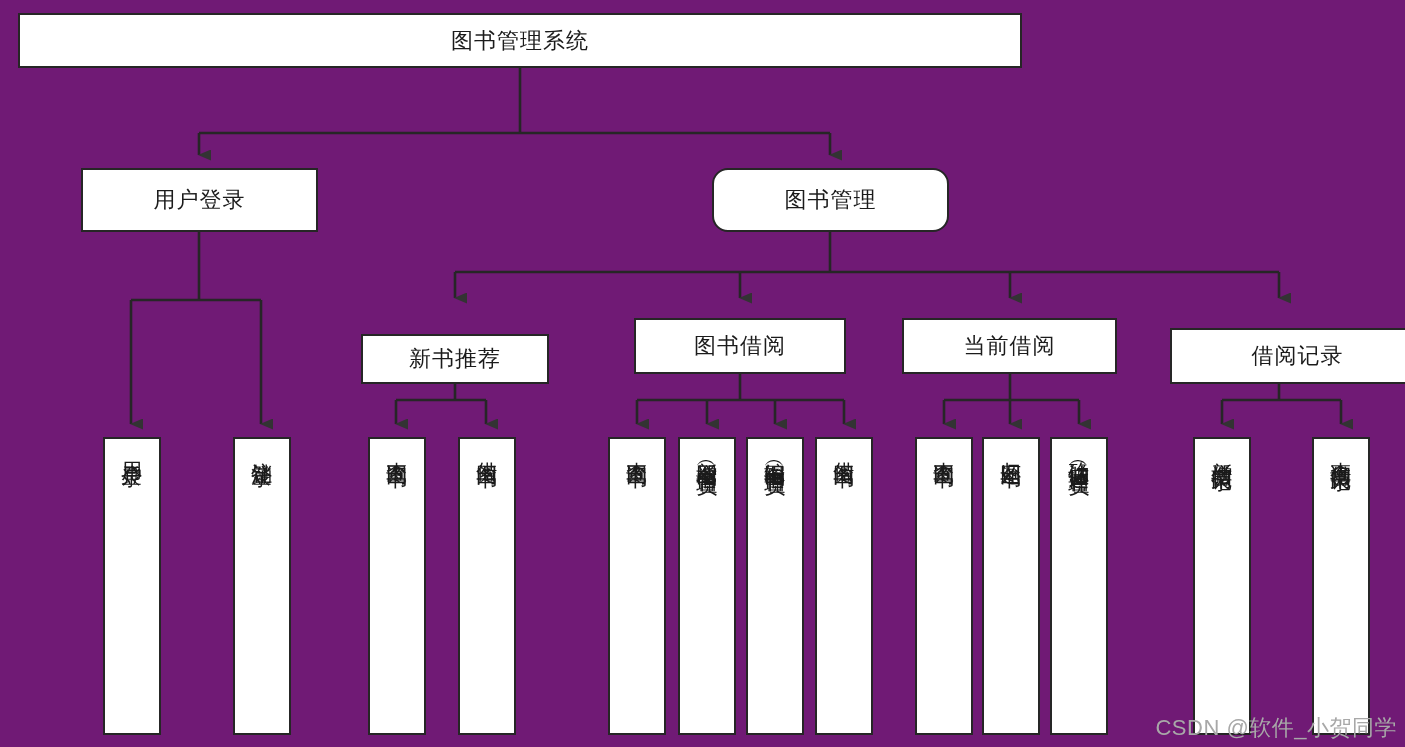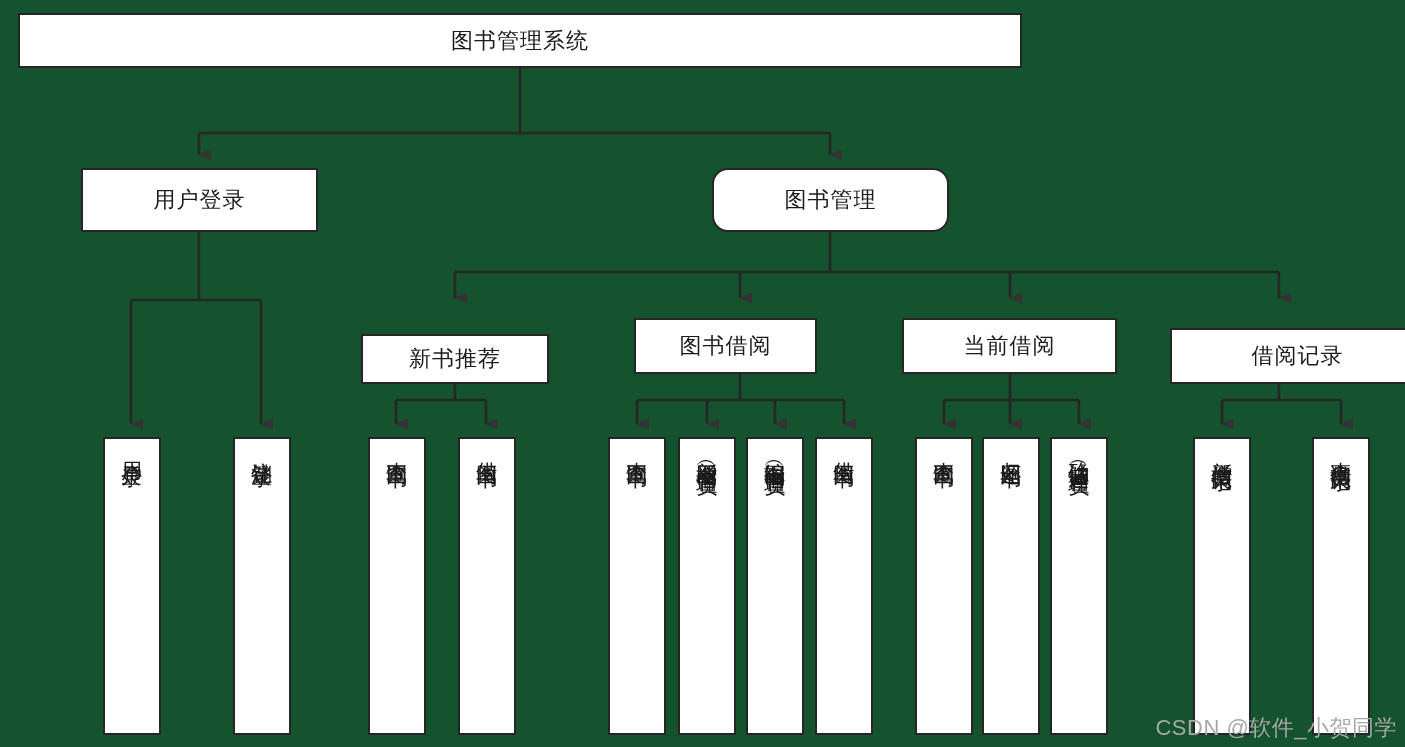--- a/index.html
+++ b/index.html
@@ -1,18 +1,18 @@
 <!DOCTYPE html>
 <html><head>
 <meta charset="utf-8">
 <style>
   html,body{margin:0;padding:0;background:#ffffff;}
   body{width:1405px;height:747px;overflow:hidden;
        font-family:"Liberation Sans","DejaVu Sans",sans-serif;}
-  #diagram-root{position:relative;width:1405px;height:747px;background:#14532d;}
+  #diagram-root{position:relative;width:1405px;height:747px;background:#701a75;}
   svg#flow{position:absolute;left:0;top:0;width:1405px;height:747px;}
   .connector{stroke:#262626;stroke-width:2.6;fill:none;}
   .arrow-head{fill:#333333;stroke:none;}
   .leaf-wrap{position:absolute;display:flex;align-items:flex-start;justify-content:center;
              box-sizing:border-box;border:2.6px solid #262626;background:#fff;}
   .leaf-text{writing-mode:vertical-rl;text-orientation:upright;
              font-size:21px;line-height:1.30;color:#1b1b1b;letter-spacing:2px;
              font-family:"Liberation Sans","DejaVu Sans",sans-serif;
              padding-top:6px;white-space:nowrap;}
   .box-wrap{position:absolute;display:flex;align-items:center;justify-content:center;
@@ -81,21 +81,21 @@
   <div class="box-wrap" style="left:81px;top:168px;width:237px;height:64px;">
     <span>用户登录</span>
   </div>
   <div class="box-wrap" style="left:712px;top:168px;width:237px;height:64px;border-radius:16px;">
     <span>图书管理</span>
   </div>
 
   <div class="box-wrap" style="left:361px;top:334px;width:188px;height:50px;">
     <span>新书推荐</span>
   </div>
-  <div class="box-wrap" style="left:634px;top:318px;width:183px;height:56px;">
+  <div class="box-wrap" style="left:634px;top:318px;width:212px;height:56px;">
     <span>图书借阅</span>
   </div>
   <div class="box-wrap" style="left:902px;top:318px;width:215px;height:56px;">
     <span>当前借阅</span>
   </div>
   <div class="box-wrap" style="left:1170px;top:328px;width:255px;height:56px;">
     <span>借阅记录</span>
   </div>
 
   <div class="leaf-wrap" style="left:103px;top:437px;width:58px;height:298px;">

